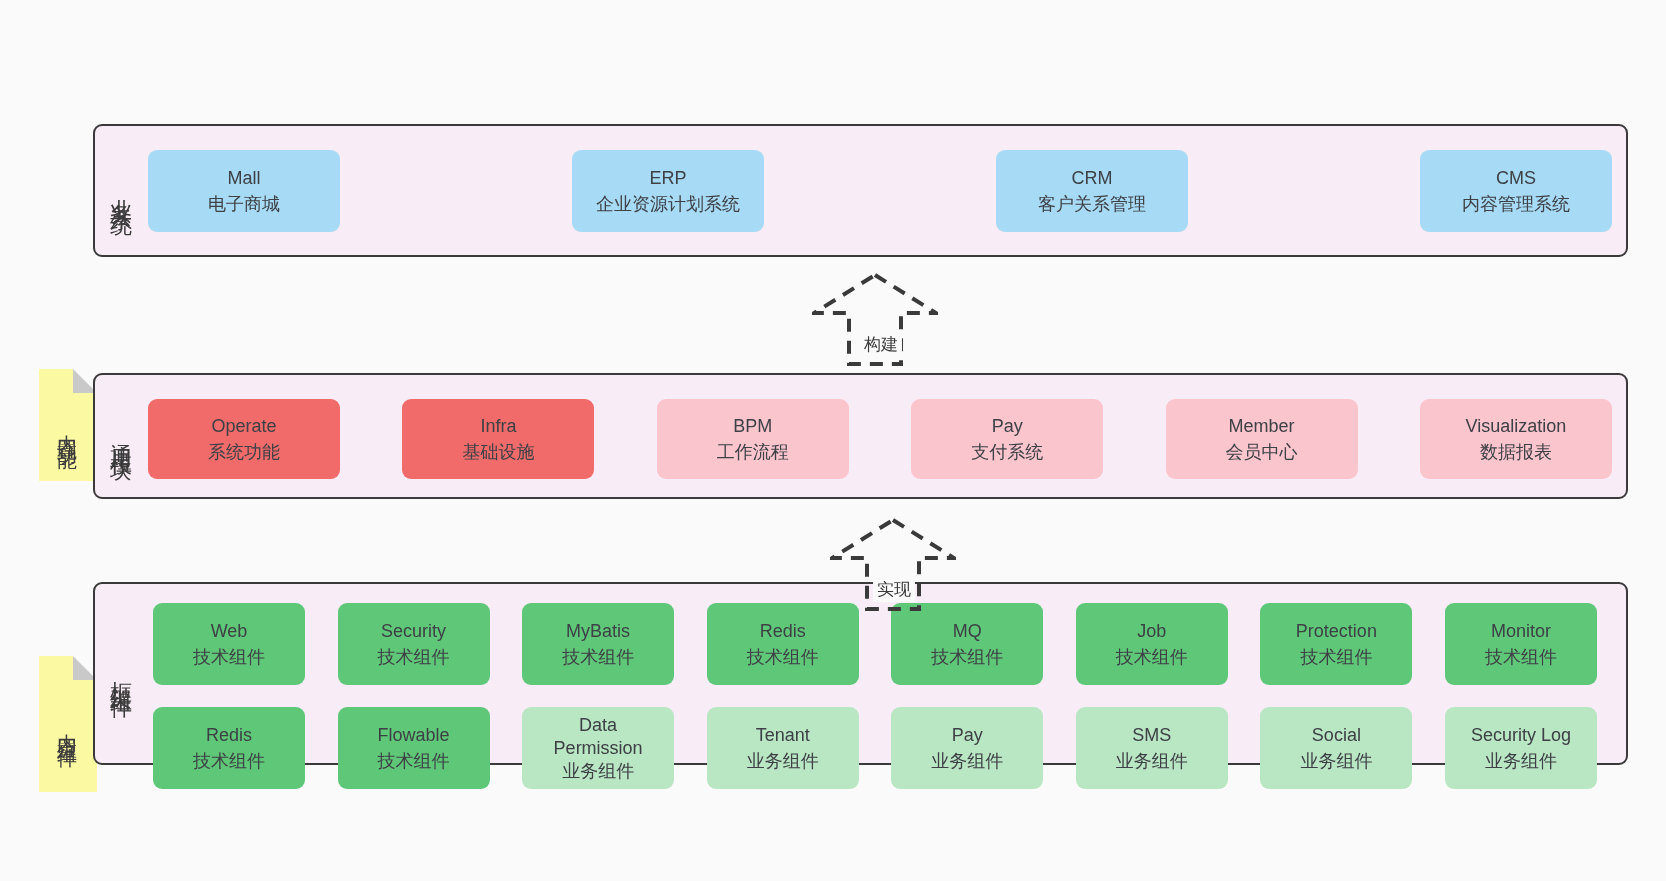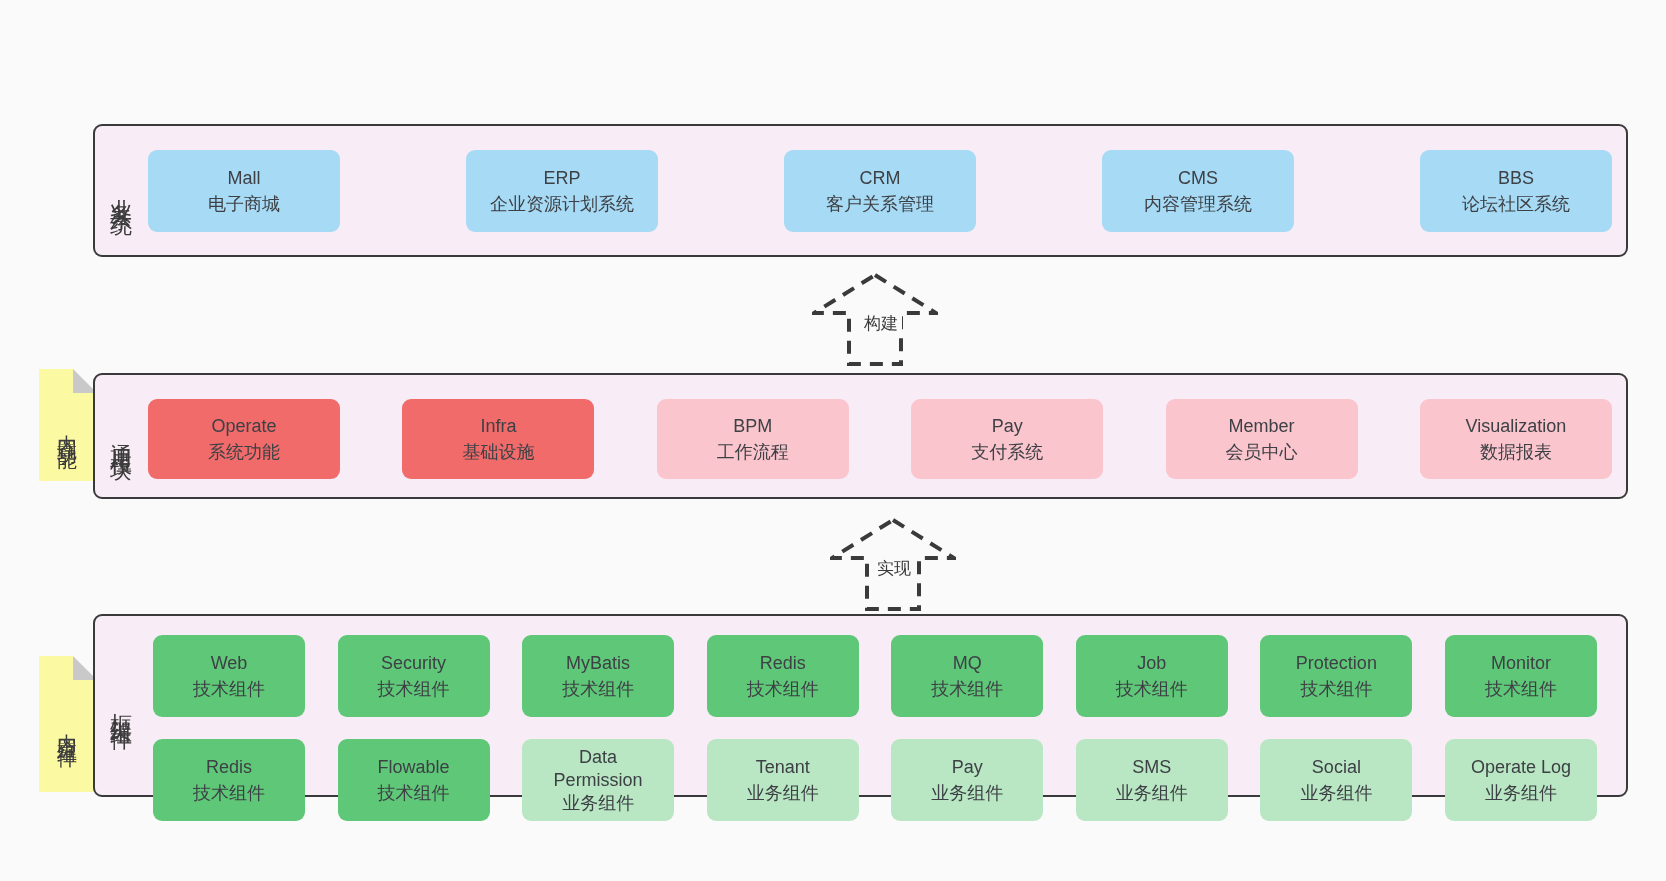--- a/index.html
+++ b/index.html
@@ -19,21 +19,21 @@
     position:absolute;
     left:93px;width:1535px;
     box-sizing:border-box;
     background:#f8edf6;
     border:2px solid #3a3a3a;
     border-radius:9px;
     z-index:2;
   }
   #band-business{top:124px;height:133px;}
   #band-modules{top:373px;height:126px;}
-  #band-framework{top:614px;height:183px;padding-left:35px;}
+  #band-framework{top:582px;height:183px;padding-left:35px;}
   .band-label{
     position:absolute;left:0;top:0;bottom:0;width:52px;
     display:flex;align-items:center;justify-content:center;
     writing-mode:vertical-lr;text-orientation:upright;
     font-size:22px;letter-spacing:5px;color:#3b3b3b;
   }
   
   .box-row{
     position:absolute;left:53px;right:14px;
     display:flex;justify-content:space-between;
@@ -88,20 +88,21 @@
     fill:none;stroke:#3a3a3a;stroke-width:4;
     stroke-dasharray:13 9;stroke-linejoin:miter;
   }
   .arrow-label{
     position:absolute;z-index:4;
     transform:translateX(-50%);
     background:#fafafa;
     padding:1px 4px;
     font-size:17px;color:#3b3b3b;
     white-space:nowrap;
+    margin-top:21px;
   }
   #label-build{left:881px;top:311px;}
   #label-implement{left:894px;top:556px;}
 </style>
 </head>
 <body>
 
 <div id="canvas">
 
   <div class="sticky" id="sticky-features">
@@ -124,24 +125,20 @@
         <span class="box-name">ERP</span>
         <span class="box-desc">企业资源计划系统</span>
       </div>
       <div class="box w6 blue">
         <span class="box-name">CRM</span>
         <span class="box-desc">客户关系管理</span>
       </div>
       <div class="box w6 blue">
         <span class="box-name">CMS</span>
         <span class="box-desc">内容管理系统</span>
-      </div>
-      <div class="box w6 blue">
-        <span class="box-name">BBS</span>
-        <span class="box-desc">论坛社区系统</span>
       </div>
     </div>
   </div>
 
   <svg class="arrow" id="arrow-build" width="126" height="93" viewBox="0 0 126 93">
     <path d="M63 2 L124 40 L89 40 L89 91 L37 91 L37 40 L2 40 Z"></path>
   </svg>
   <span class="arrow-label" id="label-build">构建</span>
 
   <div class="band" id="band-modules">
@@ -238,19 +235,19 @@
       </div>
       <div class="box w8 lightgreen">
         <span class="box-name">SMS</span>
         <span class="box-desc">业务组件</span>
       </div>
       <div class="box w8 lightgreen">
         <span class="box-name">Social</span>
         <span class="box-desc">业务组件</span>
       </div>
       <div class="box w8 lightgreen">
-        <span class="box-name">Operate Log</span>
+        <span class="box-name">Security Log</span>
         <span class="box-desc">业务组件</span>
       </div>
     </div>
   </div>
 
 </div>
 
 </body></html>

